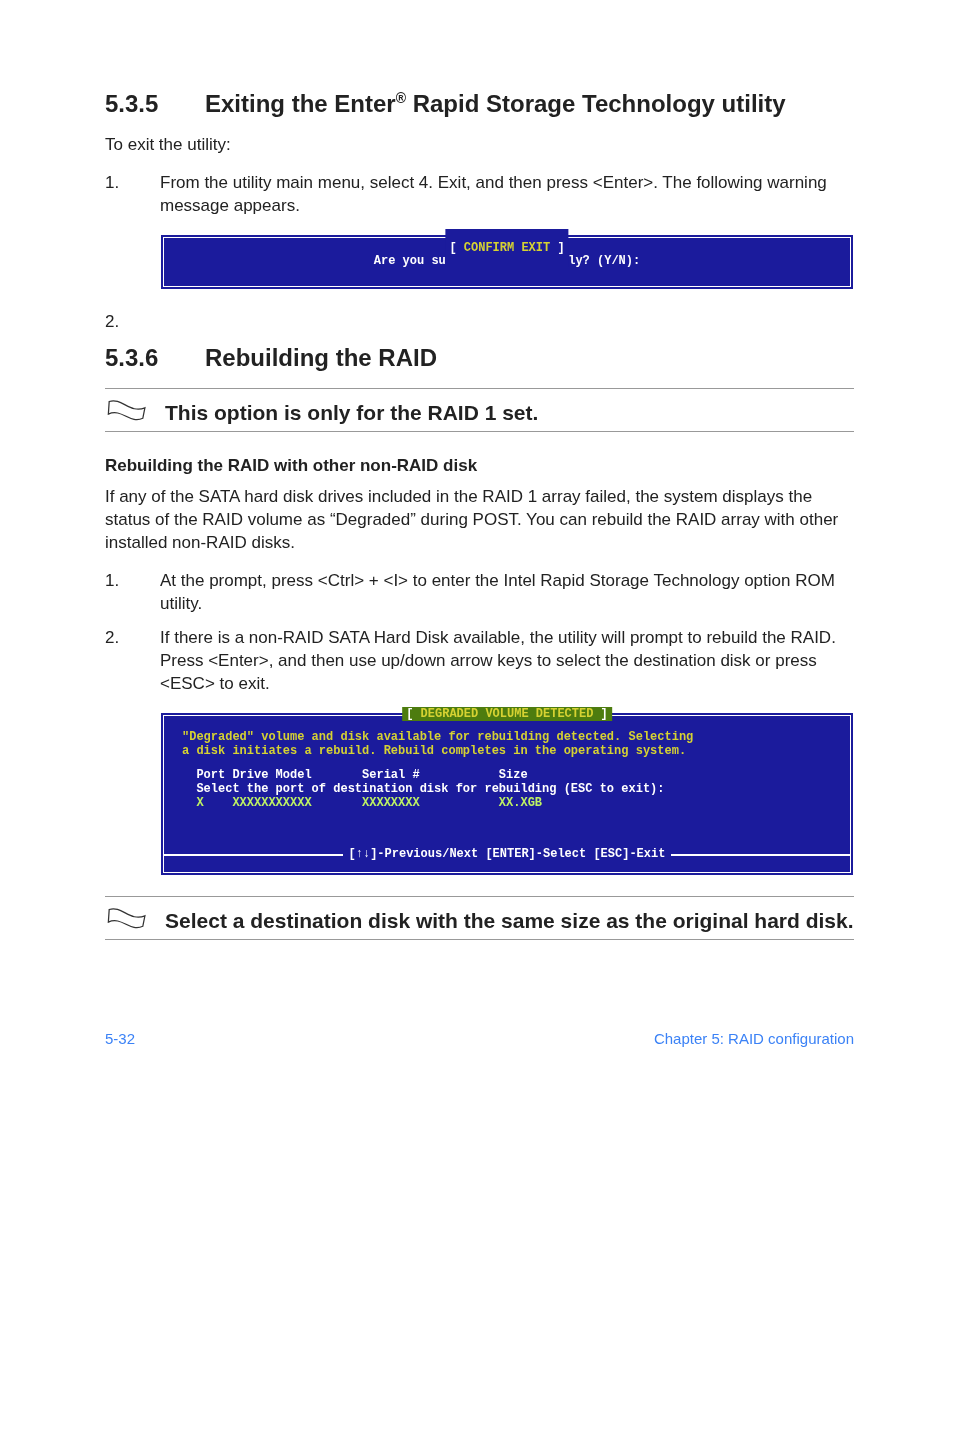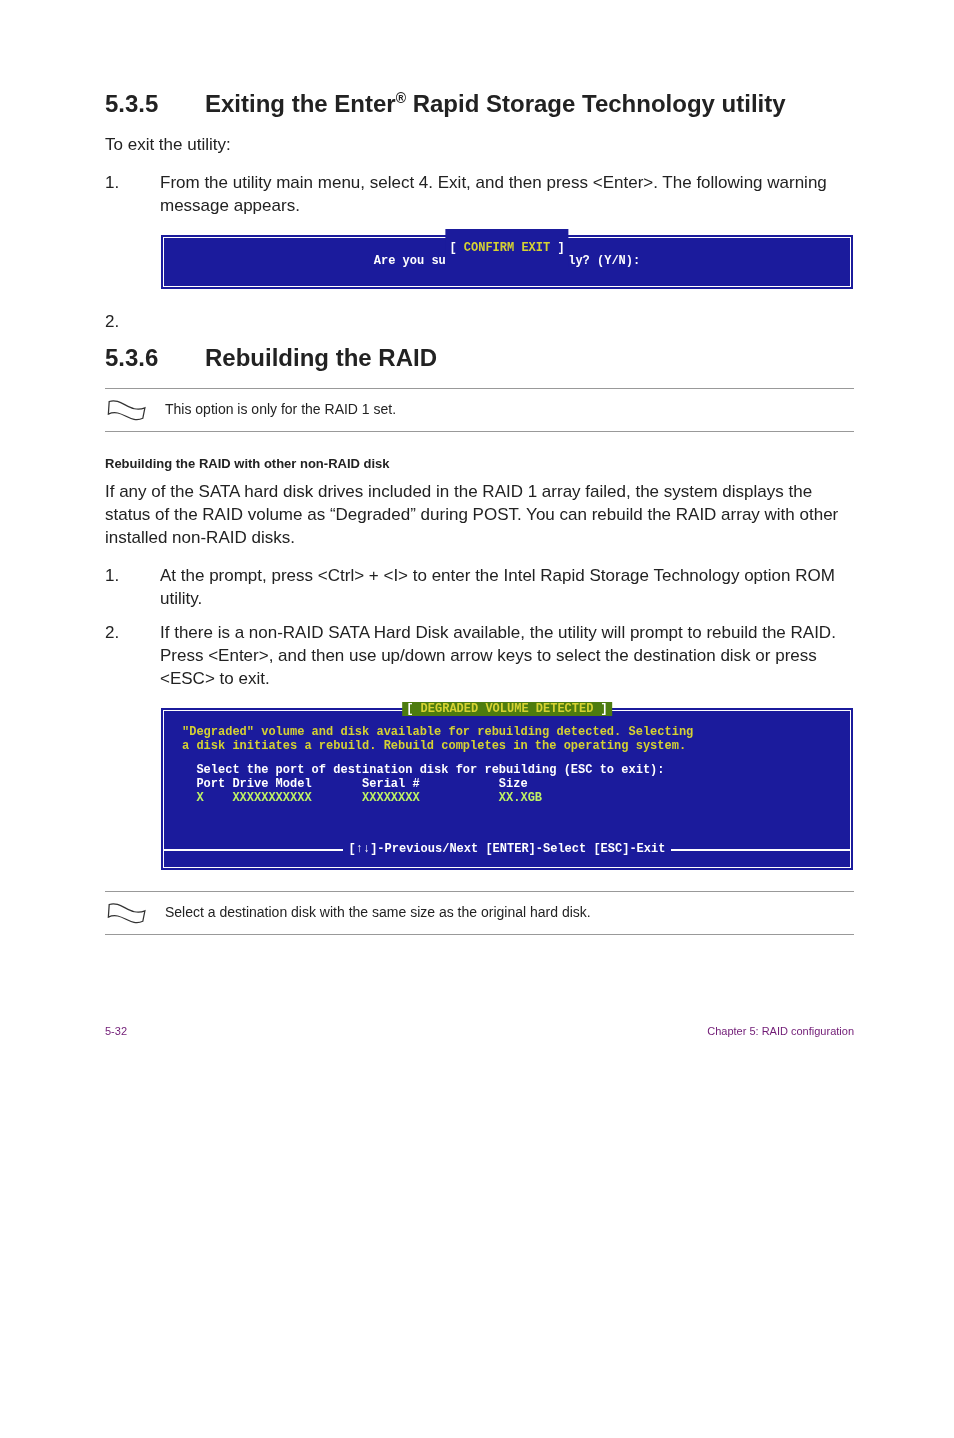--- a/index.html
+++ b/index.html
@@ -19,28 +19,28 @@
   .term-center { text-align:center; font-weight:bold; }
   .term-row { white-space: pre; font-weight:bold; }
   .yellow { color:#d6d232; }
   .green-row { color:#bef264; font-weight:bold; white-space: pre; }
   .terminal2 { margin: 8px 0 20px 55px; background:#1b1b9c; border:4px double #fff; position:relative; font-family:"Courier New", monospace; font-size:12px; color:#fff; }
   .terminal2 .t2-title { position:absolute; top:-9px; left:50%; transform:translateX(-50%); background:#4d7c0f; padding:0 4px; font-weight:bold; color:#d6d232; }
   .terminal2 .t2-title .bracket { color:#fff; }
   .terminal2 .body { padding: 14px 18px 4px 18px; }
   .terminal2 .footer { border-top: 2px solid #fff; padding: 0 0 2px 0; text-align:center; position:relative; }
   .terminal2 .footer-inner { display:inline-block; background:#1b1b9c; position:relative; top:-9px; padding:0 6px; font-weight:bold; }
-  h3.subhead { font-size: 13px; font-weight:bold; margin: 16px 0 10px 0; }
+  h3.subhead { font-size: 17px; font-weight:bold; margin: 16px 0 10px 0; }
   .note-hr { border:0; border-top:1px solid #999; margin: 0 0 8px 0; }
   .note-block { margin: 8px 0 24px 0; }
   .note-row { display:flex; align-items:flex-start; }
   .note-icon { flex: 0 0 60px; }
   .note-icon svg { width:42px; height:30px; }
-  .note-text { flex:1; font-size:14px; padding-top:4px; }
-  .footer-bar { display:flex; justify-content:space-between; font-size:11px; margin-top: 90px; color:#701a75; }
+  .note-text { flex:1; font-size:21px; padding-top:4px;font-weight:bold; }
+  .footer-bar { display:flex; justify-content:space-between; font-size:15px; margin-top: 90px; color:#3b82f6; }
   .spacer-big { height: 34px; }
 </style>
 </head>
 <body>
 
 <div class="page">
 
   <h2 class="section-title">
     <span class="num">5.3.5</span><span>Exiting the Enter</span><sup>®</sup><span> Rapid Storage Technology utility</span>
   </h2>
@@ -104,22 +104,22 @@
   </ol>
 
   <div class="terminal2">
     <div class="t2-title">
       <span class="bracket">[ </span><span>DEGRADED VOLUME DETECTED</span><span class="bracket"> ]</span>
     </div>
     <div class="body">
       <div class="term-row yellow">"Degraded" volume and disk available for rebuilding detected. Selecting</div>
       <div class="term-row yellow">a disk initiates a rebuild. Rebuild completes in the operating system.</div>
       <div style="height:10px"></div>
+      <div class="term-row">  Port Drive Model       Serial #           Size</div>
       <div class="term-row">  Select the port of destination disk for rebuilding (ESC to exit):</div>
-      <div class="term-row">  Port Drive Model       Serial #           Size</div>
       <div class="green-row">  X    XXXXXXXXXXX       XXXXXXXX           XX.XGB</div>
       <div style="height:40px"></div>
     </div>
     <div class="footer">
       <span class="footer-inner">[↑↓]-Previous/Next  [ENTER]-Select  [ESC]-Exit</span>
     </div>
   </div>
 
   <div class="note-block">
     <hr class="note-hr">

